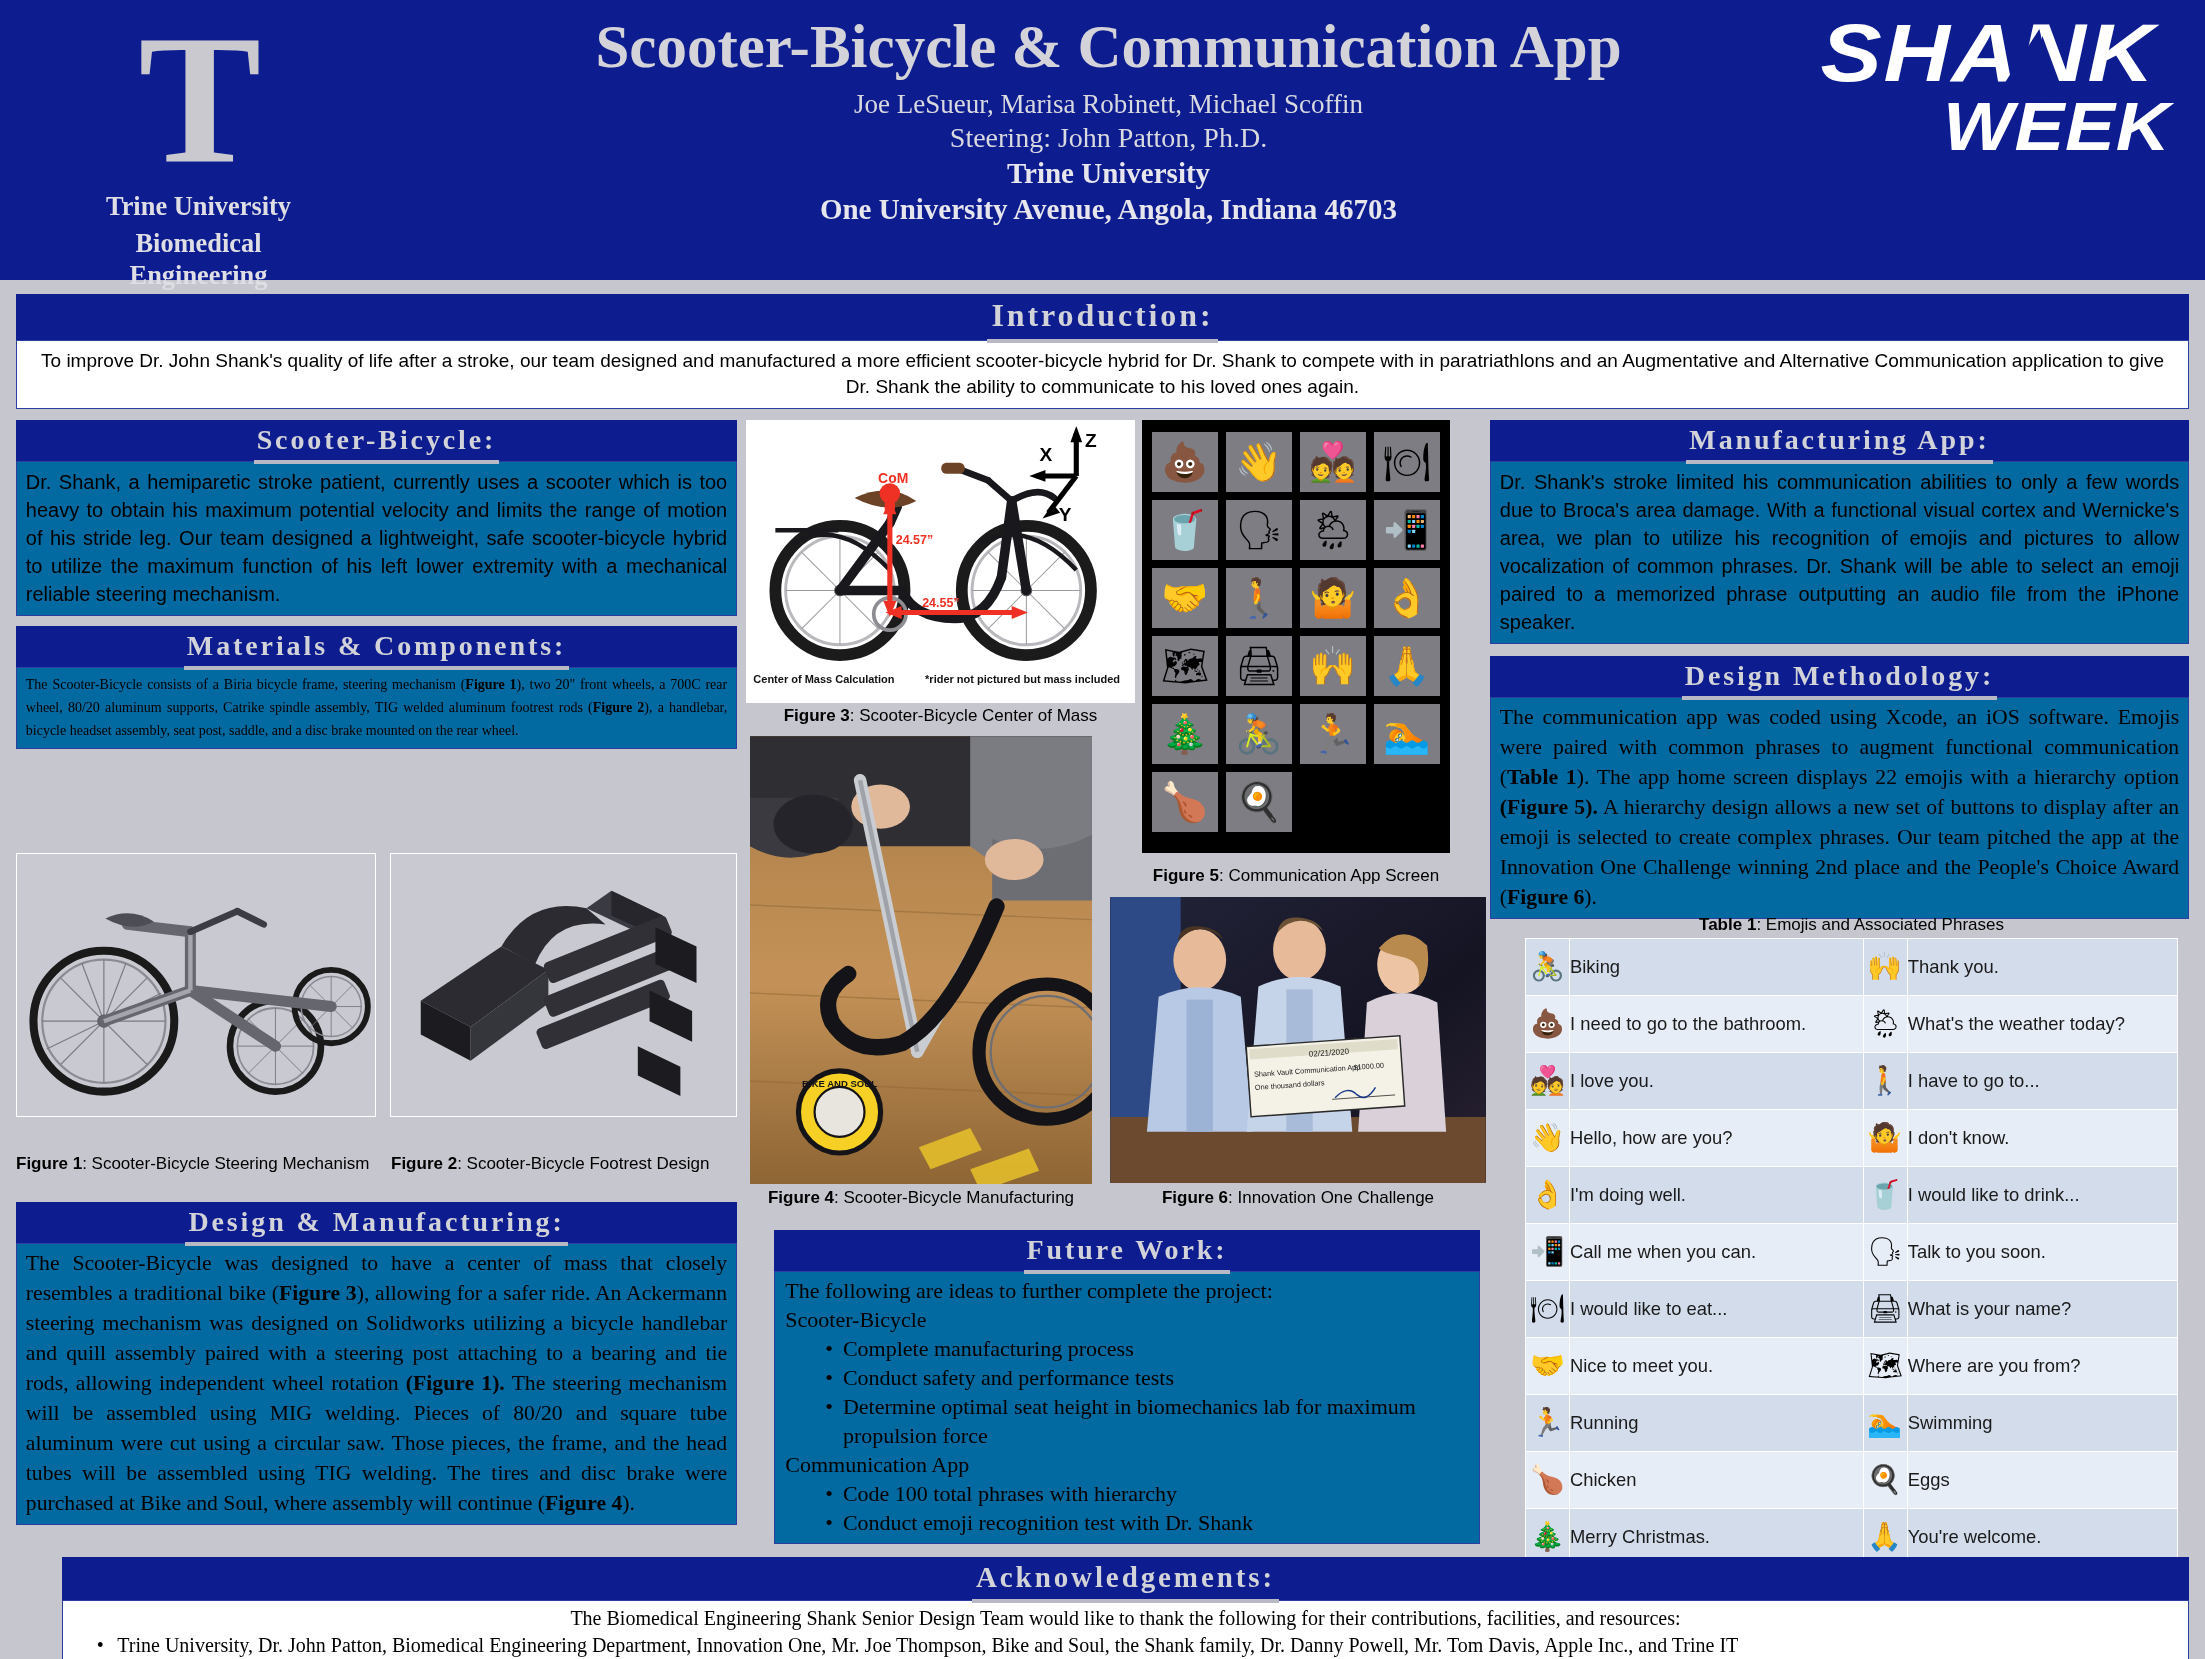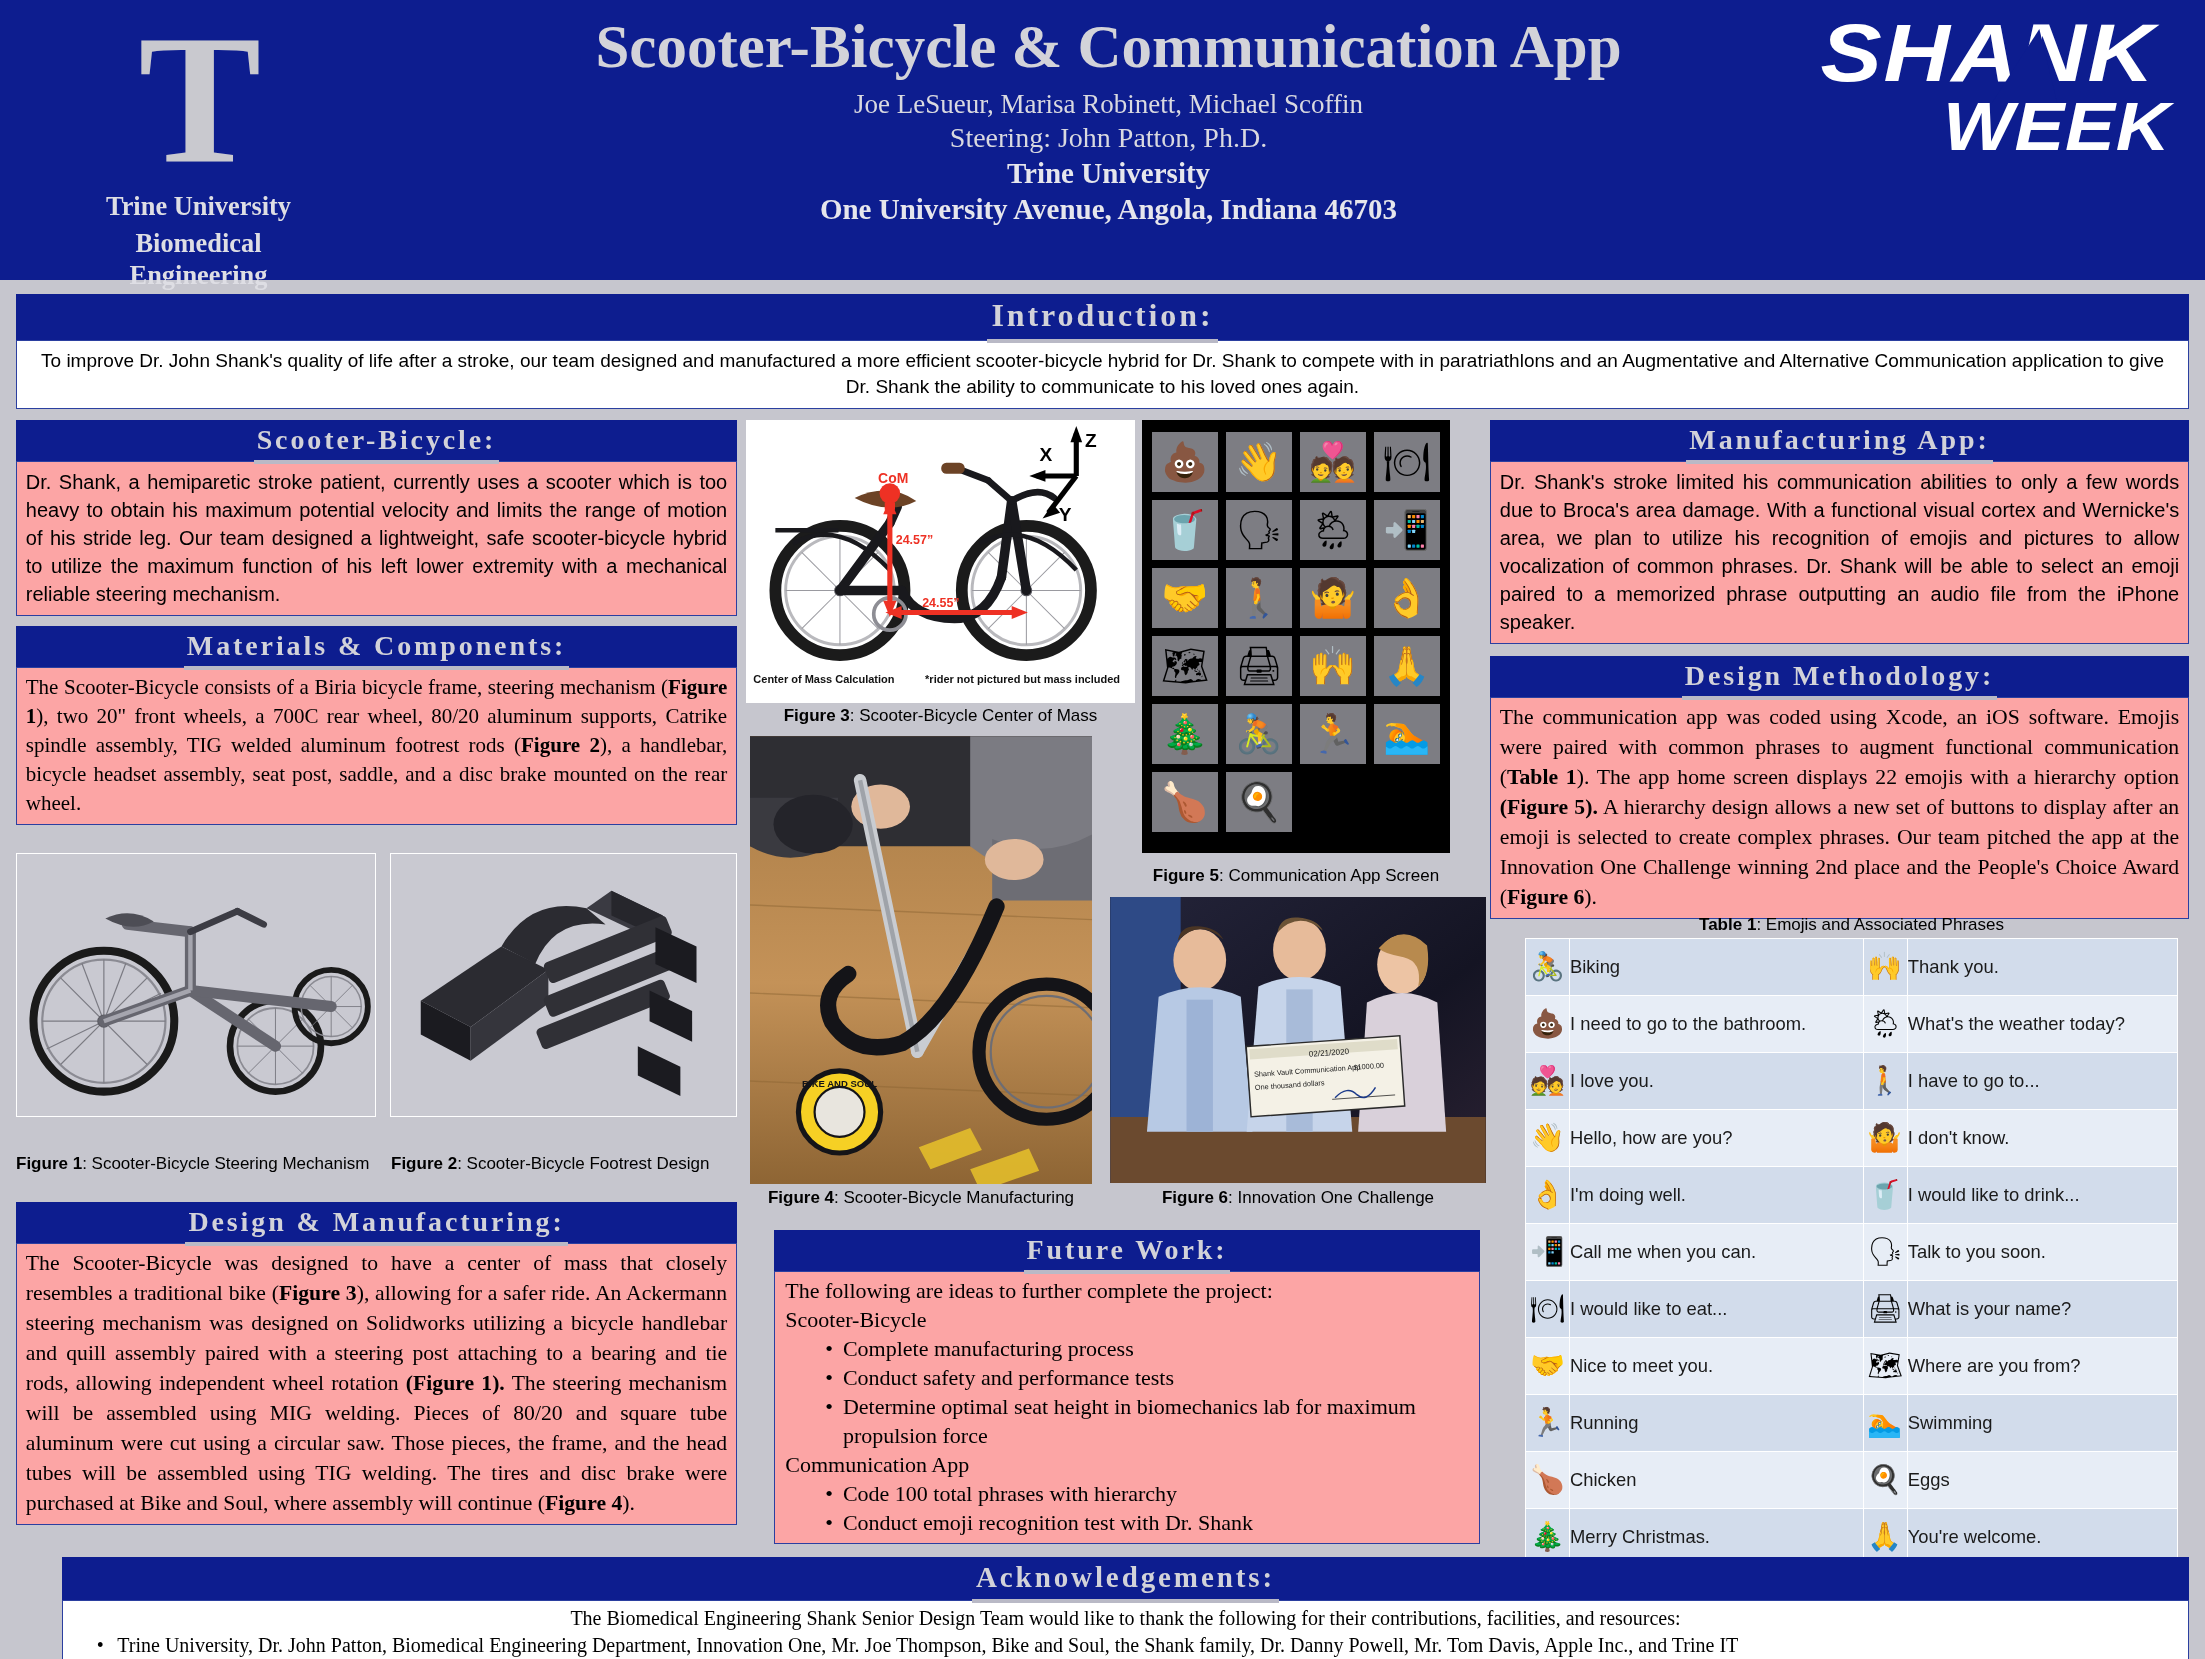--- a/index.html
+++ b/index.html
@@ -70,23 +70,23 @@
   
   .intro-wrap { position: absolute; left: 16px; top: 294px; width: 2173px; }
   .intro-bar { height: 46px; font-size: 32px; line-height: 43px; }
   .intro-box { border: 1.5px solid #2b3fa0; background: #fff; padding: 6.6px 11.7px 7.3px; }
   .intro-box p { font-family: "Liberation Sans", sans-serif; font-size: 19px; line-height: 26.4px; text-align: center; color: #000;}
 
   
   .col-left { position: absolute; left: 16px; top: 420px; width: 721px; }
   .lbar { background:#0d1d8f; color:#d2d2d9; text-align:center; font-weight:bold; height:41px; font-size:28px; line-height:40px; font-family:"Liberation Serif", serif;}
   .lbar span { border-bottom: 4.4px solid #b9b9c6; padding: 0 2.9px; display:inline-block; letter-spacing: 2.9px;}
-  .lbox { border: 1.5px solid #2b3fa0; background:#fca5a5; }
+  .lbox { border: 1.5px solid #2b3fa0; background:#0369a1; }
   .sans-txt { font-family: "Liberation Sans", sans-serif; font-size: 20px; line-height: 28px; padding: 5.9px 8.8px 7.3px; text-align: justify; }
-  .serif-txt { font-family: "Liberation Serif", serif; font-size: 21px; line-height: 29px; padding: 4.4px 8.8px 5.9px; text-align: justify; }
+  .serif-txt { font-family: "Liberation Serif", serif; font-size: 14px; line-height: 23px; padding: 4.4px 8.8px 5.9px; text-align: justify; }
 
   
   .fig-row { position: absolute; left: 16px; top: 853px; width: 721px; height: 294px; }
   .cad { position: absolute; background: #fff; border: 0.7px solid #fff; overflow: hidden; }
   .cap {
     font-family: "Liberation Sans", sans-serif; font-size: 17px; color: #000;
     white-space: nowrap;
   }
   .cap b { font-weight: bold; }
   .photo { background: #e9e9ee; overflow: hidden; position: relative; }

